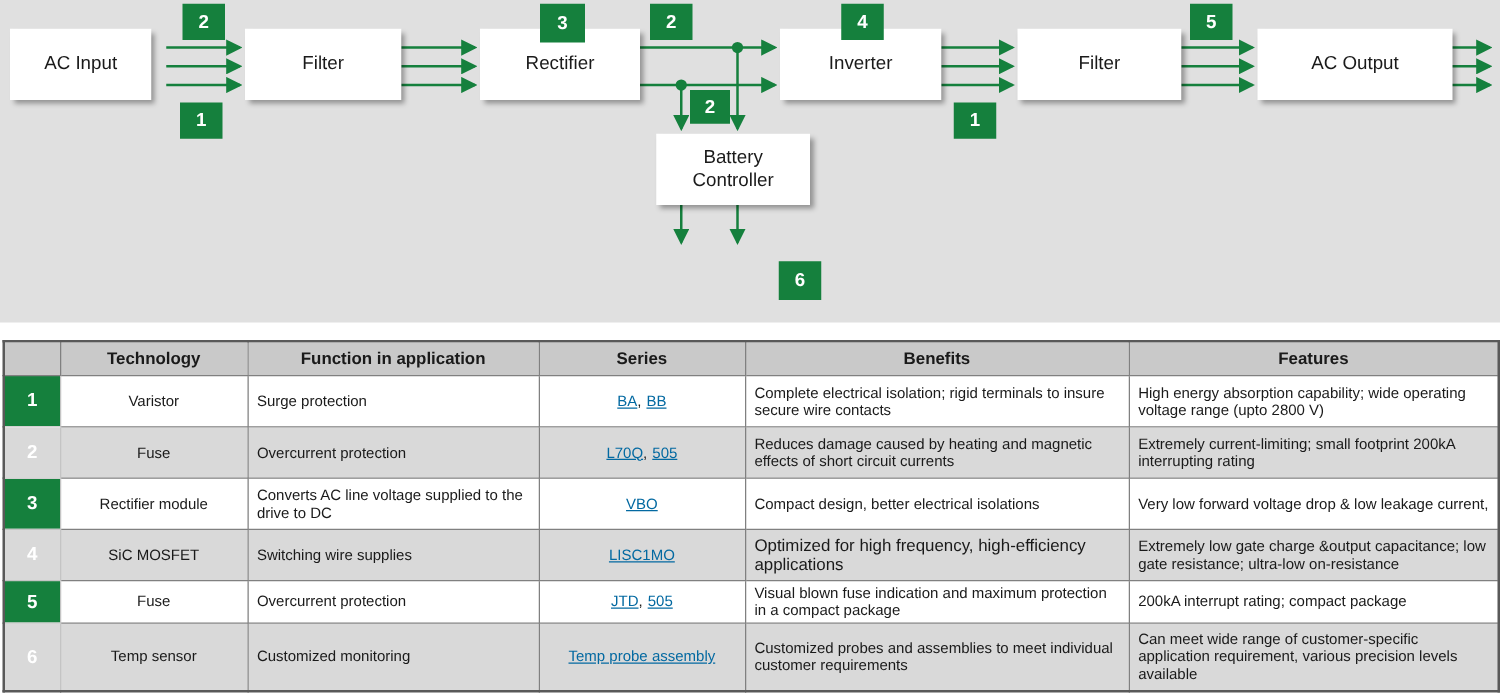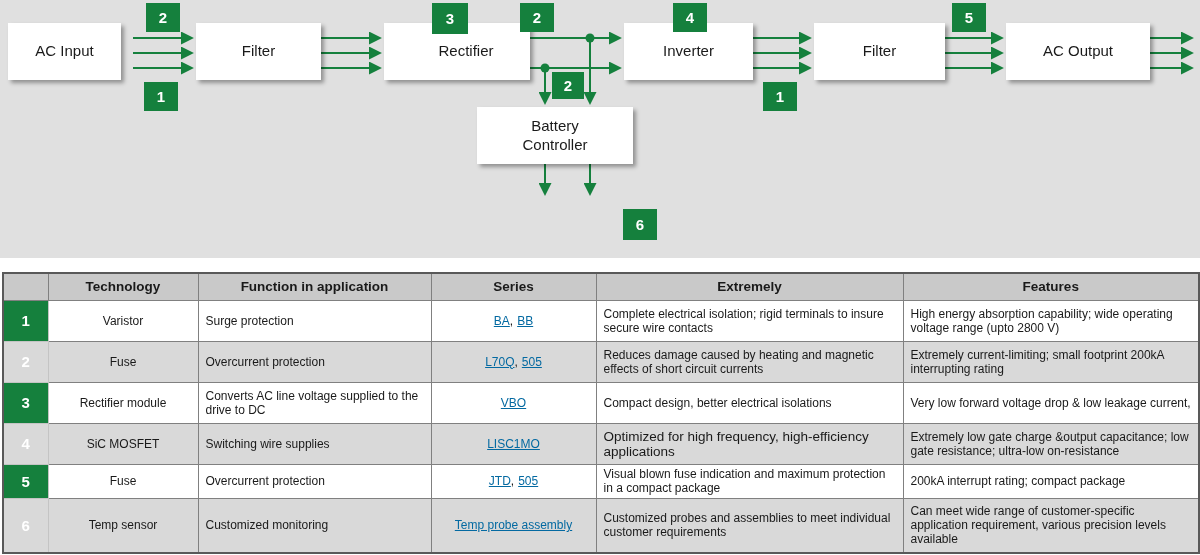--- a/index.html
+++ b/index.html
@@ -98,33 +98,33 @@
         <circle cx="545" cy="68" r="4.5" fill="#15803d" stroke="none"></circle>
       </g>
     </svg>
 
     <div class="box" style="left:8px;top:23px;width:113px;height:57px;">
       <span class="lbl">AC Input</span>
     </div>
     <div class="box" style="left:196px;top:23px;width:125px;height:57px;">
       <span class="lbl">Filter</span>
     </div>
-    <div class="box" style="left:384px;top:23px;width:128px;height:57px;padding-left:18px;">
+    <div class="box" style="left:384px;top:23px;width:128px;height:57px;">
       <span class="lbl">Rectifier</span>
     </div>
     <div class="box" style="left:624px;top:23px;width:129px;height:57px;">
       <span class="lbl">Inverter</span>
     </div>
     <div class="box" style="left:814px;top:23px;width:131px;height:57px;">
       <span class="lbl">Filter</span>
     </div>
-    <div class="box" style="left:1006px;top:23px;width:144px;height:57px;">
+    <div class="box" style="left:1006px;top:23px;width:156px;height:57px;">
       <span class="lbl">AC Output</span>
     </div>
-    <div class="box narrow-label" style="left:477px;top:107px;width:156px;height:57px;">
+    <div class="box narrow-label" style="left:525px;top:107px;width:123px;height:57px;">
       <span class="lbl">Battery Controller</span>
     </div>
 
     <div class="badge" style="left:146px;top:3px;">2</div>
     <div class="badge" style="left:144px;top:82px;">1</div>
     <div class="badge" style="left:432px;top:3px;width:36px;height:31px;">3</div>
     <div class="badge" style="left:520px;top:3px;">2</div>
     <div class="badge" style="left:552px;top:72px;width:32px;height:27px;">2</div>
     <div class="badge" style="left:673px;top:3px;">4</div>
     <div class="badge" style="left:763px;top:82px;">1</div>
@@ -141,21 +141,21 @@
         <col style="width:165px">
           <col style="width:307px">
           <col style="width:296px">
       </colgroup>
       <tbody>
           <tr style="height:27px">
         <th></th>
         <th>Technology</th>
         <th>Function in application</th>
         <th>Series</th>
-        <th>Extremely</th>
+        <th>Benefits</th>
         <th>Features</th>
       </tr>
 
       <tr style="height:41px">
         <td class="num">1</td>
         <td class="center">Varistor</td>
         <td>Surge protection</td>
         <td class="center"><a>BA</a><span class="sep">,</span><a>BB</a></td>
         <td>Complete electrical isolation; rigid terminals to insure secure wire contacts</td>
         <td>High energy absorption capability; wide operating voltage range (upto 2800 V)</td>

